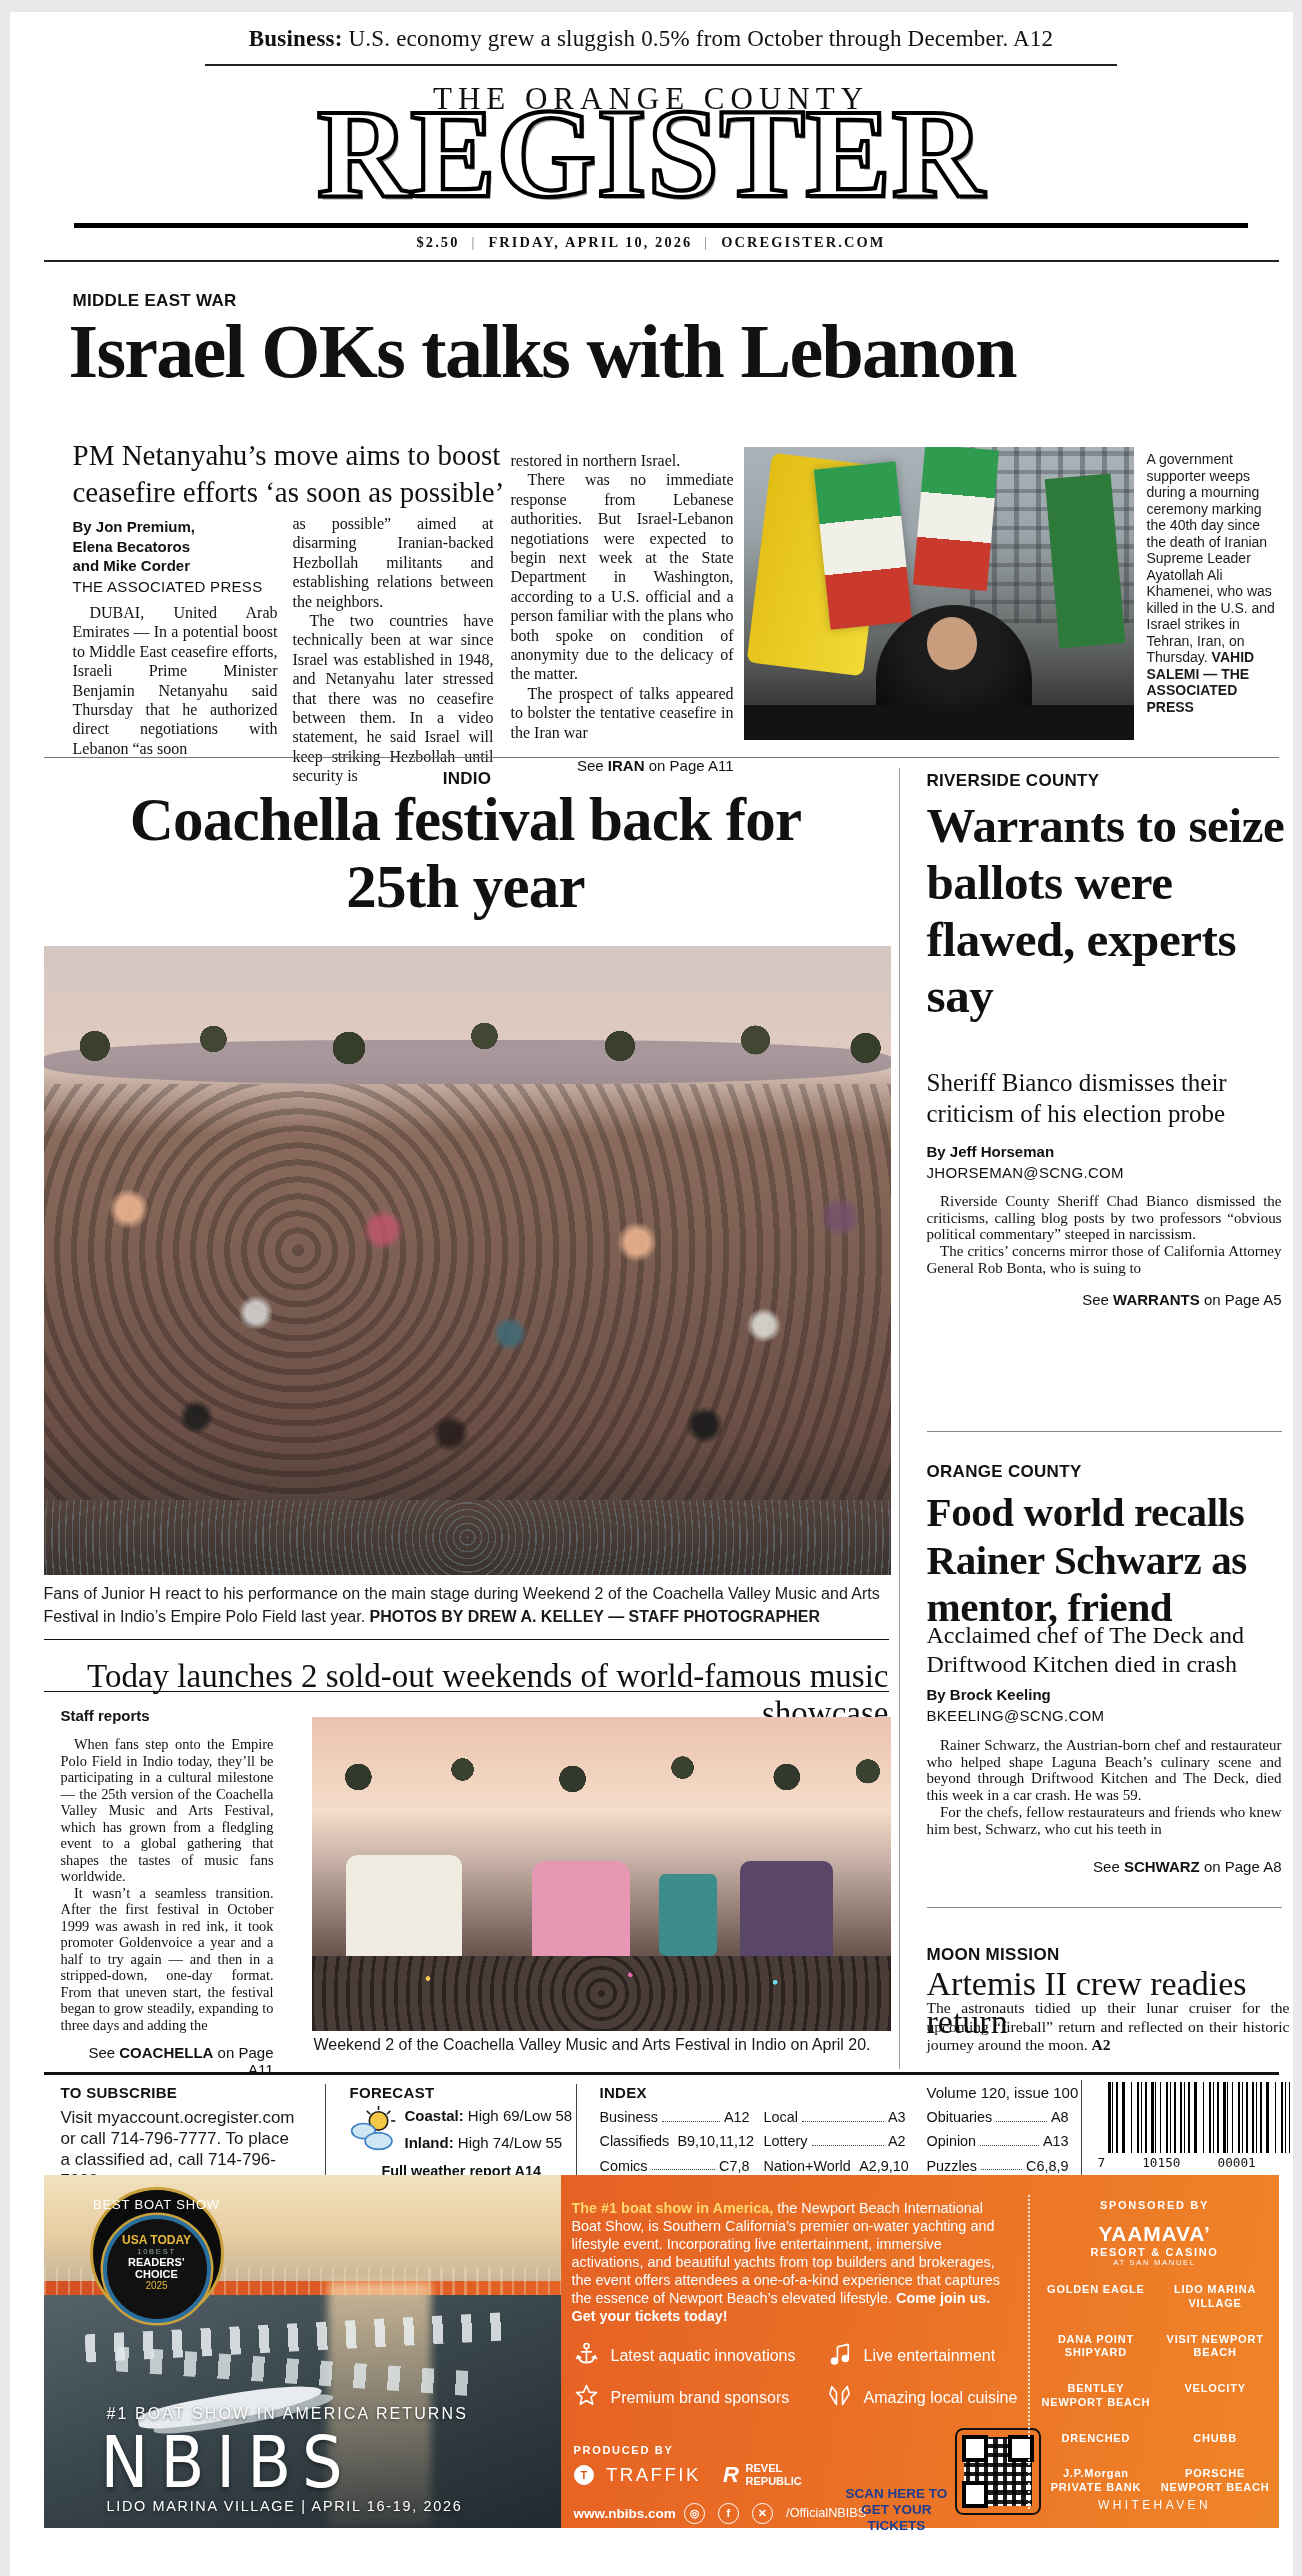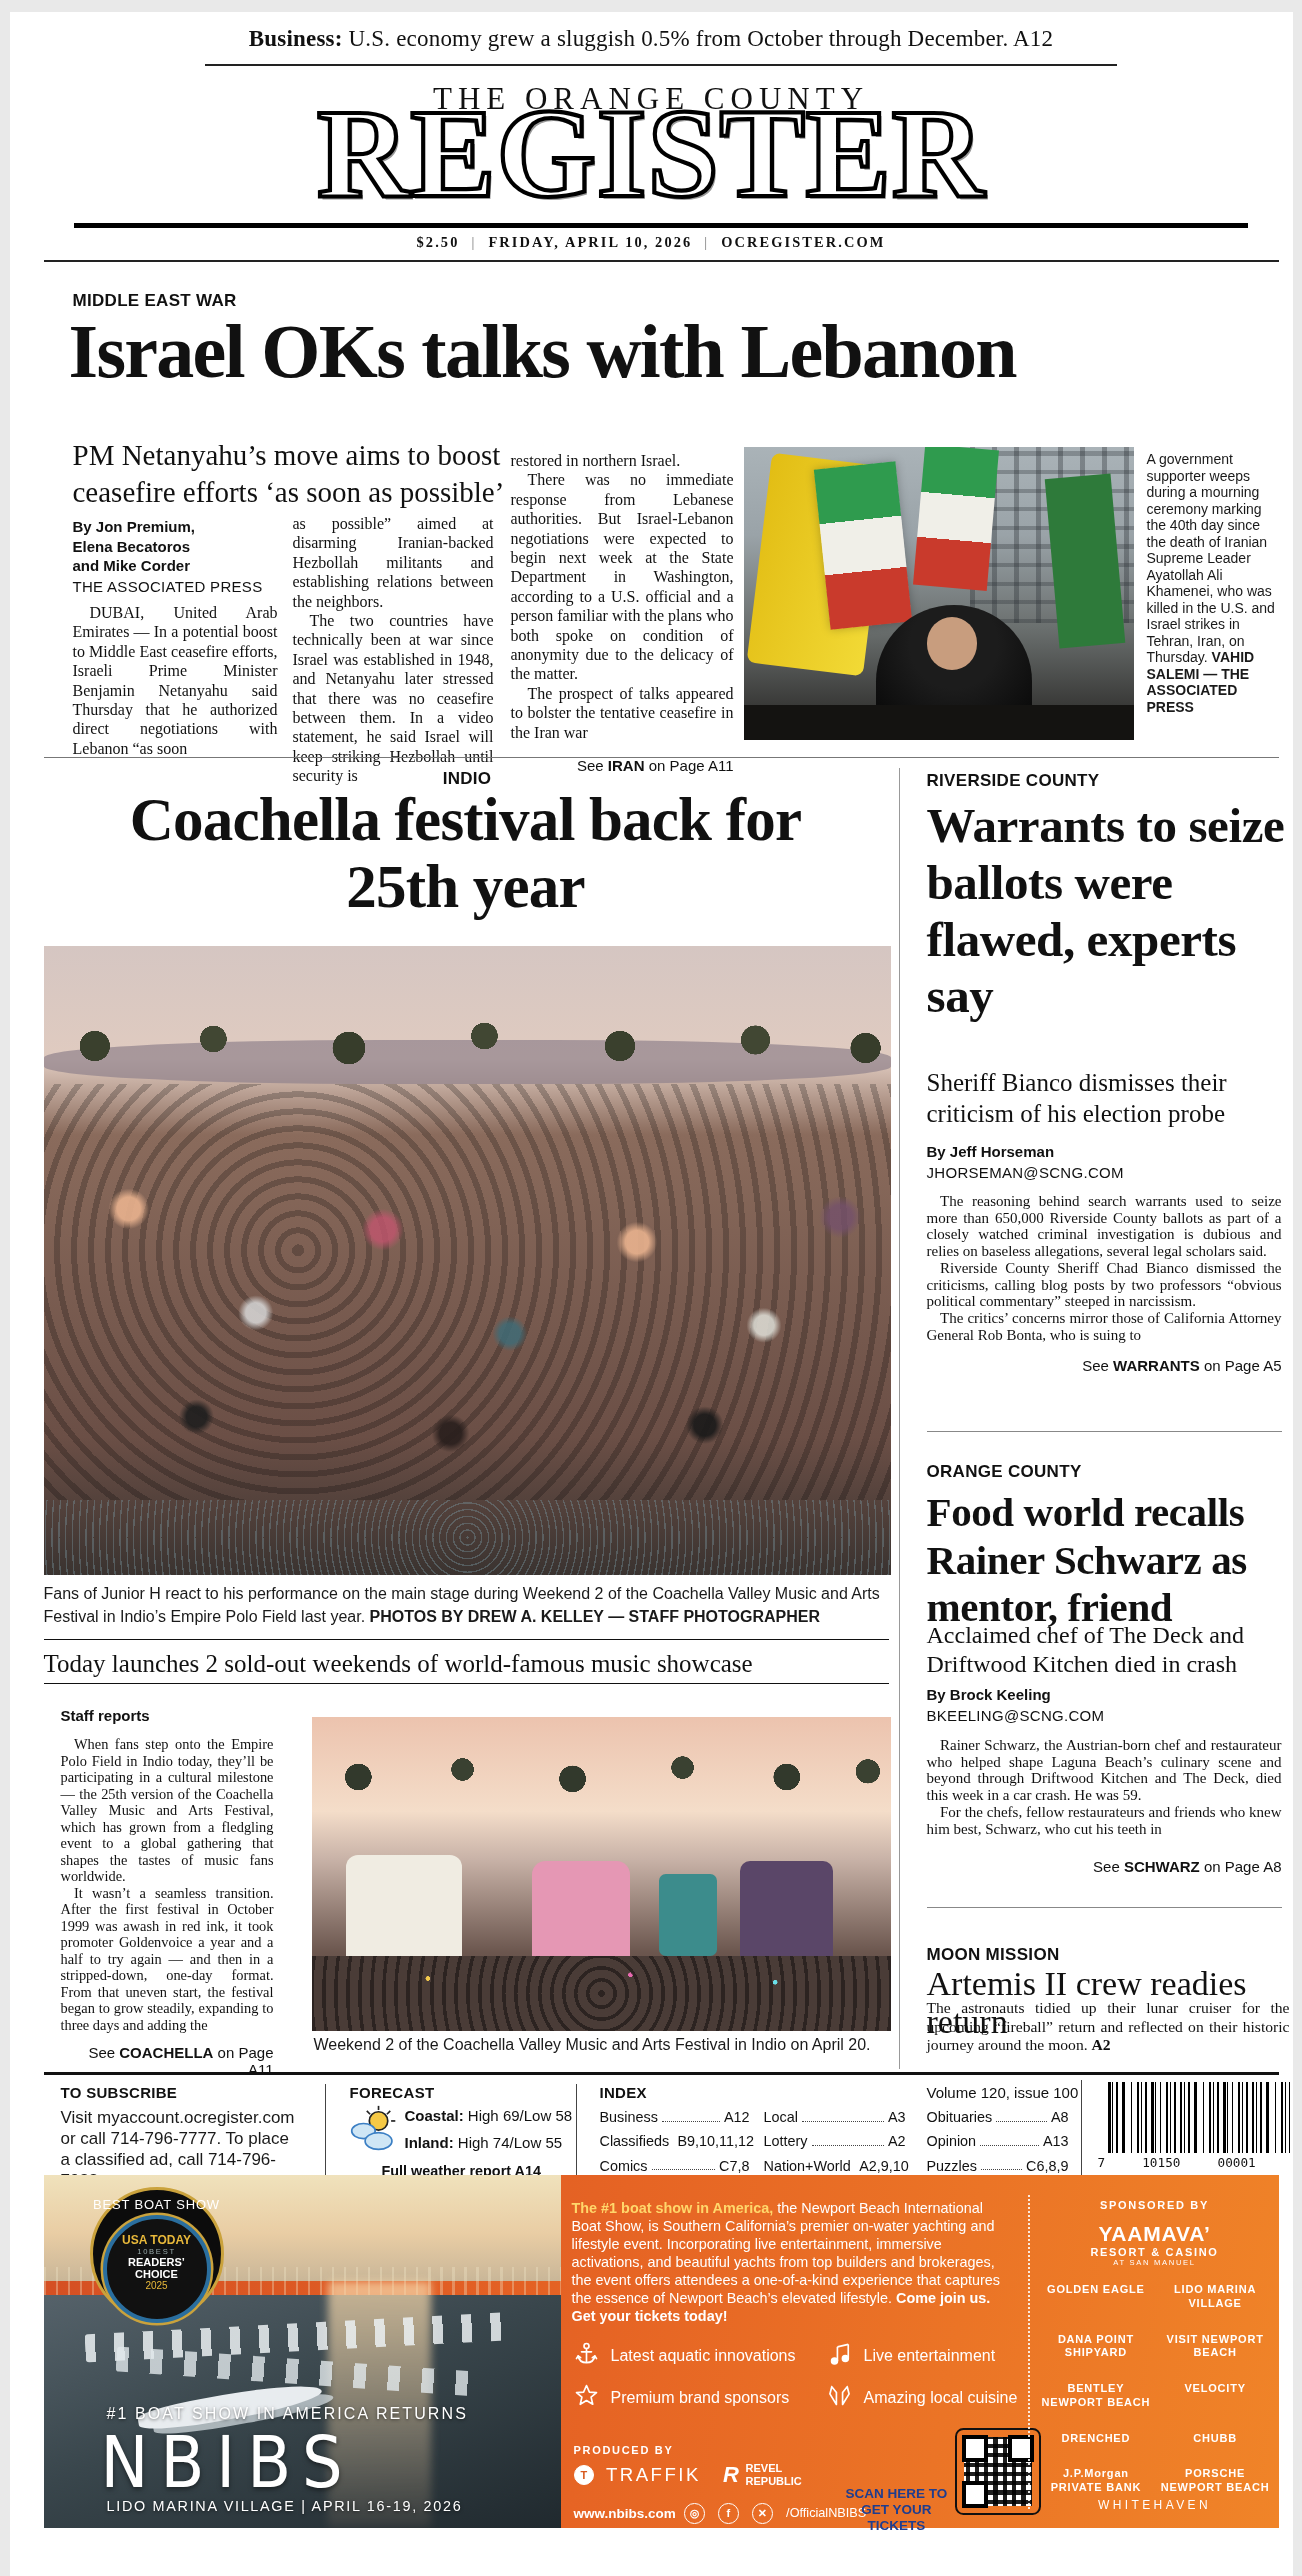--- a/index.html
+++ b/index.html
@@ -34,22 +34,22 @@
   .bodycol3{font-size:15px;line-height:16.7px;text-align:justify;}
   .bodycol3 p{margin:0;text-indent:13.5px;}
   .jump{font-family:"Liberation Sans",sans-serif;font-size:15px;text-align:right;}
   .caption{font-family:"Liberation Sans",sans-serif;color:#1a1a1a;}
   .credit{font-weight:bold;}
   .vrule{background:#999;width:0.8px;}
   .hrule{background:#888;height:0.8px;}
   
   .h-right{font-weight:bold;line-height:1.16;letter-spacing:-0.4px;}
   
-  .banner{border-top:1.7px solid #111;border-bottom:1.7px solid #111;text-align:left;font-size:25px;
-          padding-top:10px;height:33px;}
+  .banner{border-top:1.7px solid #111;border-bottom:1.7px solid #111;text-align:right;font-size:33px;
+          padding-top:18px;height:33px;}
   
   .f-title{font-family:"Liberation Sans",sans-serif;font-weight:bold;font-size:15px;letter-spacing:0.3px;}
   .f-text{font-family:"Liberation Sans",sans-serif;font-size:17px;line-height:21px;color:#1a1a1a;}
   .idx-row{display:flex;align-items:flex-end;font-family:"Liberation Sans",sans-serif;font-size:14.4px;margin-bottom:8.4px;}
   .leader{flex:1;border-bottom:1.7px dotted #444;margin:0 4.2px 3.4px 4.2px;}
   .wx-line{font-family:"Liberation Sans",sans-serif;font-size:15px;}
   .barcode{background:repeating-linear-gradient(90deg,#000 0 2.5px,#fff 2.5px 4.2px,#000 4.2px 5px,#fff 5px 8.4px,#000 8.4px 10px,#fff 10px 14.4px);}
   
   .ph{overflow:hidden;}
   .ph div{position:absolute;}
@@ -164,21 +164,20 @@
   <div class="abs vrule" style="left:889px;top:756px;height:1301px;"></div>
 
   <div class="abs kicker" style="left:917px;top:759px;">RIVERSIDE COUNTY</div>
   <div class="abs h-right" style="left:917px;top:786px;width:363px;font-size:49px;">Warrants to seize ballots were flawed, experts say</div>
   <div class="abs" style="left:917px;top:1056px;width:363px;font-size:25px;line-height:1.23;">Sheriff Bianco dismisses their criticism of his election probe</div>
   <div class="abs" style="left:917px;top:1130px;">
     <div class="byline">By Jeff Horseman</div>
     <div class="agency">JHORSEMAN@SCNG.COM</div>
   </div>
   <div class="abs bodycol3" style="left:917px;top:1181px;width:355px;">
-    <p>The reasoning behind search warrants used to seize more than 650,000 Riverside County ballots as part of a closely watched criminal investigation is dubious and relies on baseless allegations, several legal scholars said.</p>
     <p>Riverside County Sheriff Chad Bianco dismissed the criticisms, calling blog posts by two professors “obvious political commentary” steeped in narcissism.</p>
     <p>The critics’ concerns mirror those of California Attorney General Rob Bonta, who is suing to</p>
     <div class="jump" style="margin-top:15px;"><span>See </span><span class="b">WARRANTS</span><span> on Page A5</span></div>
   </div>
   <div class="abs hrule" style="left:917px;top:1419px;width:355px;"></div>
 
   <div class="abs kicker" style="left:917px;top:1450px;">ORANGE COUNTY</div>
   <div class="abs h-right" style="left:917px;top:1477px;width:363px;font-size:41px;">Food world recalls Rainer Schwarz as mentor, friend</div>
   <div class="abs" style="left:917px;top:1609px;width:363px;font-size:24px;line-height:1.22;">Acclaimed chef of The Deck and Driftwood Kitchen died in crash</div>
   <div class="abs" style="left:917px;top:1673px;">

